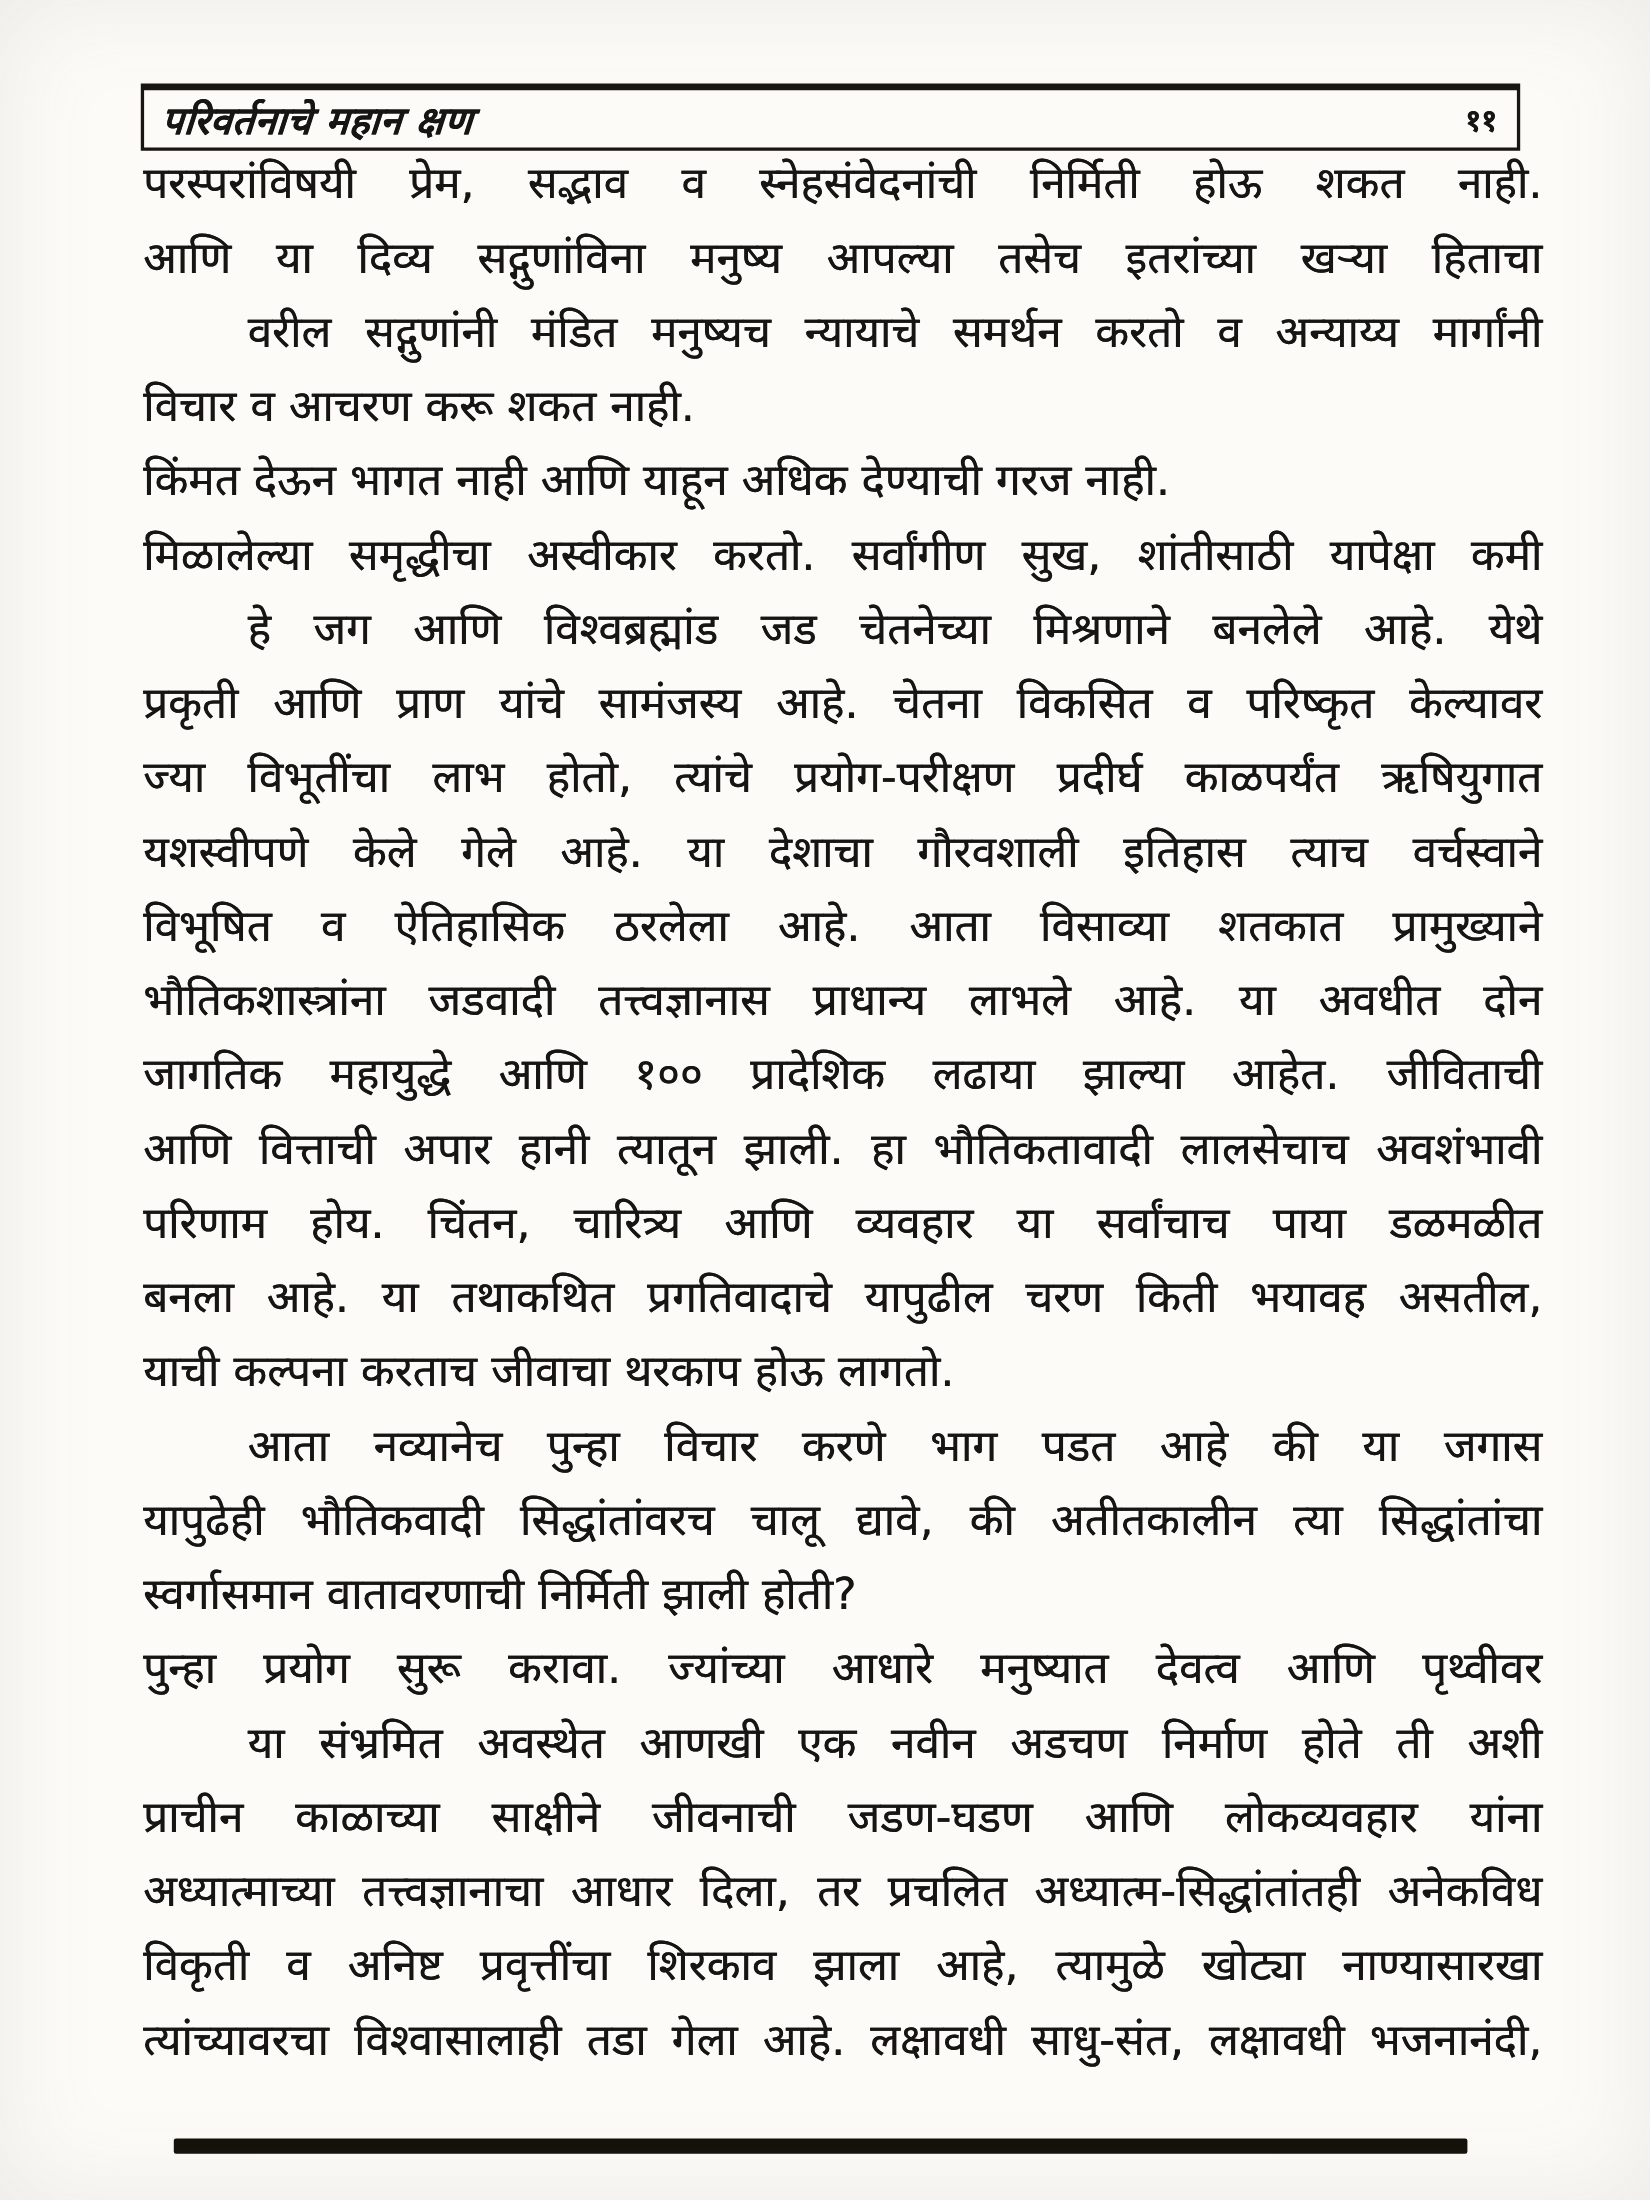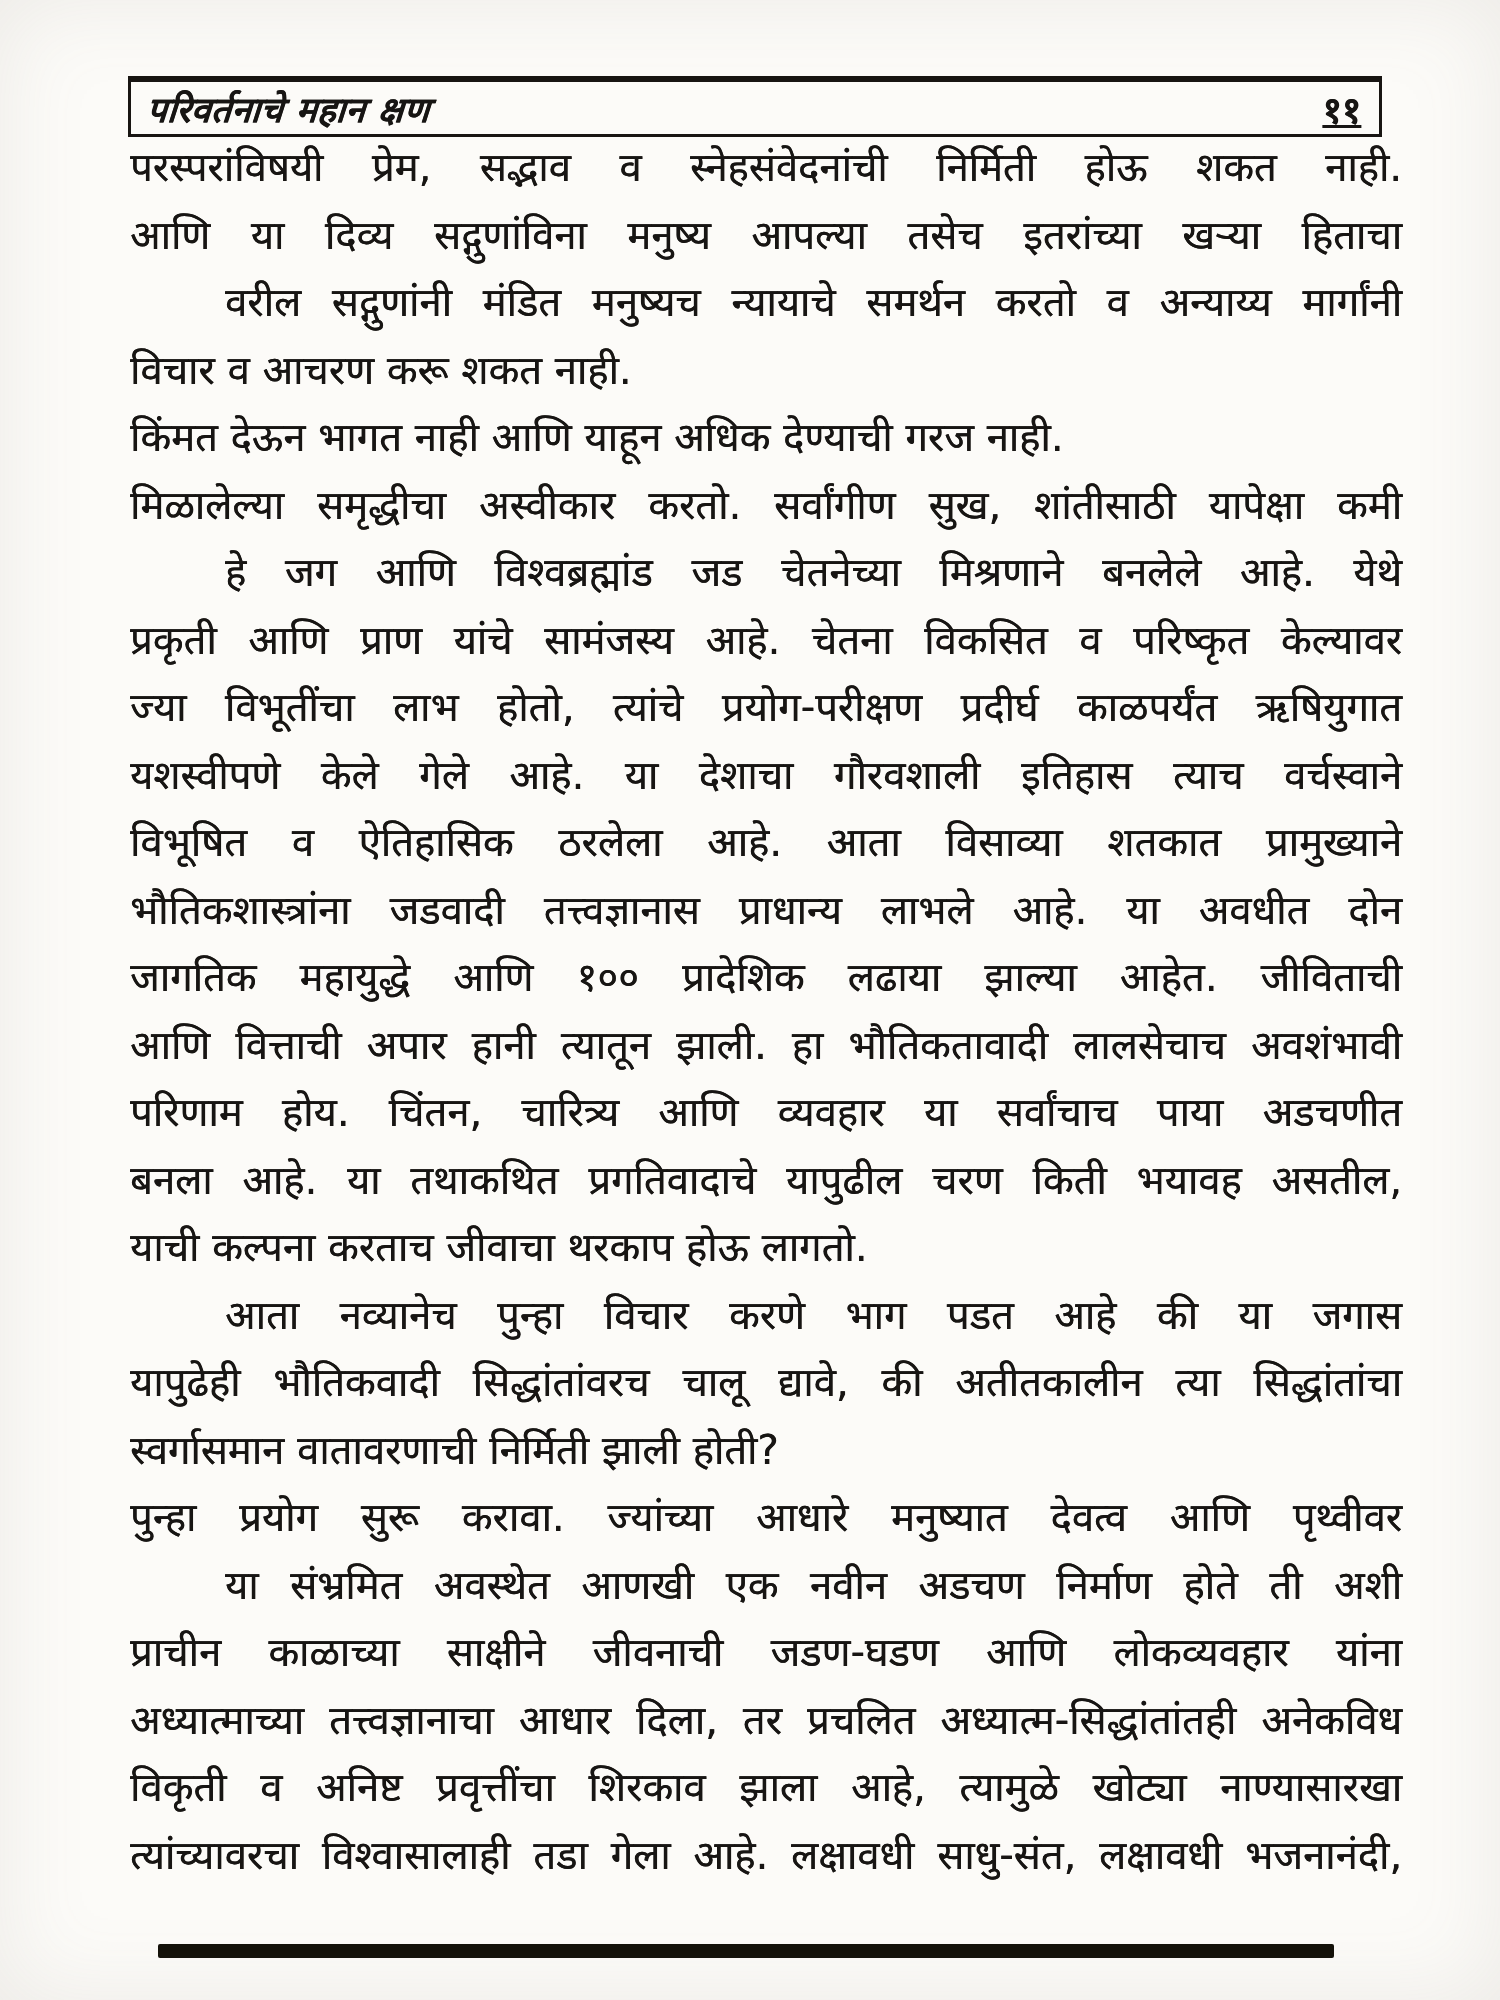--- a/index.html
+++ b/index.html
@@ -38,24 +38,23 @@
   .chapter-title {
     font-size: 35px;
     font-style: italic;
     font-weight: bold;
     letter-spacing: 0.5px;
     transform: skewX(-4deg);
     white-space: nowrap;
     text-shadow: 0.4px 0 0 #171513;
   }
   .page-number {
-    font-size: 37px;
+    font-size: 28px;
     font-weight: bold;
     text-shadow: 0.4px 0 0 #171513;
-    text-decoration: underline;
   }
   .body-text {
     position: absolute;
     left: 130px; top: 134px;
     width: 1272px;
   }
   .line {
     font-size: 40px;
     line-height: 67.5px;
     height: 67.5px;
@@ -97,21 +96,21 @@
     <div class="line ragged">किंमत देऊन भागत नाही आणि याहून अधिक देण्याची गरज नाही.</div>
     <div class="line">मिळालेल्या समृद्धीचा अस्वीकार करतो. सर्वांगीण सुख, शांतीसाठी यापेक्षा कमी</div>
     <div class="line indent">हे जग आणि विश्वब्रह्मांड जड चेतनेच्या मिश्रणाने बनलेले आहे. येथे</div>
     <div class="line">प्रकृती आणि प्राण यांचे सामंजस्य आहे. चेतना विकसित व परिष्कृत केल्यावर</div>
     <div class="line">ज्या विभूतींचा लाभ होतो, त्यांचे प्रयोग-परीक्षण प्रदीर्घ काळपर्यंत ऋषियुगात</div>
     <div class="line">यशस्वीपणे केले गेले आहे. या देशाचा गौरवशाली इतिहास त्याच वर्चस्वाने</div>
     <div class="line">विभूषित व ऐतिहासिक ठरलेला आहे. आता विसाव्या शतकात प्रामुख्याने</div>
     <div class="line">भौतिकशास्त्रांना जडवादी तत्त्वज्ञानास प्राधान्य लाभले आहे. या अवधीत दोन</div>
     <div class="line">जागतिक महायुद्धे आणि १०० प्रादेशिक लढाया झाल्या आहेत. जीविताची</div>
     <div class="line">आणि वित्ताची अपार हानी त्यातून झाली. हा भौतिकतावादी लालसेचाच अवशंभावी</div>
-    <div class="line">परिणाम होय. चिंतन, चारित्र्य आणि व्यवहार या सर्वांचाच पाया अडचणीत</div>
+    <div class="line">परिणाम होय. चिंतन, चारित्र्य आणि व्यवहार या सर्वांचाच पाया डळमळीत</div>
     <div class="line">बनला आहे. या तथाकथित  प्रगतिवादाचे यापुढील चरण किती भयावह असतील,</div>
     <div class="line ragged">याची कल्पना करताच जीवाचा थरकाप होऊ लागतो.</div>
     <div class="line indent">आता नव्यानेच पुन्हा विचार करणे भाग पडत आहे की या जगास</div>
     <div class="line">यापुढेही भौतिकवादी सिद्धांतांवरच चालू द्यावे, की अतीतकालीन त्या सिद्धांतांचा</div>
     <div class="line ragged">स्वर्गासमान वातावरणाची निर्मिती झाली होती?</div>
     <div class="line">पुन्हा प्रयोग सुरू करावा. ज्यांच्या आधारे मनुष्यात देवत्व आणि पृथ्वीवर</div>
     <div class="line indent">या संभ्रमित अवस्थेत आणखी एक नवीन अडचण निर्माण होते ती अशी</div>
     <div class="line">प्राचीन काळाच्या साक्षीने जीवनाची जडण-घडण आणि लोकव्यवहार यांना</div>
     <div class="line">अध्यात्माच्या तत्त्वज्ञानाचा आधार दिला, तर प्रचलित अध्यात्म-सिद्धांतांतही अनेकविध</div>
     <div class="line">विकृती व अनिष्ट प्रवृत्तींचा शिरकाव झाला आहे, त्यामुळे खोट्या नाण्यासारखा</div>

